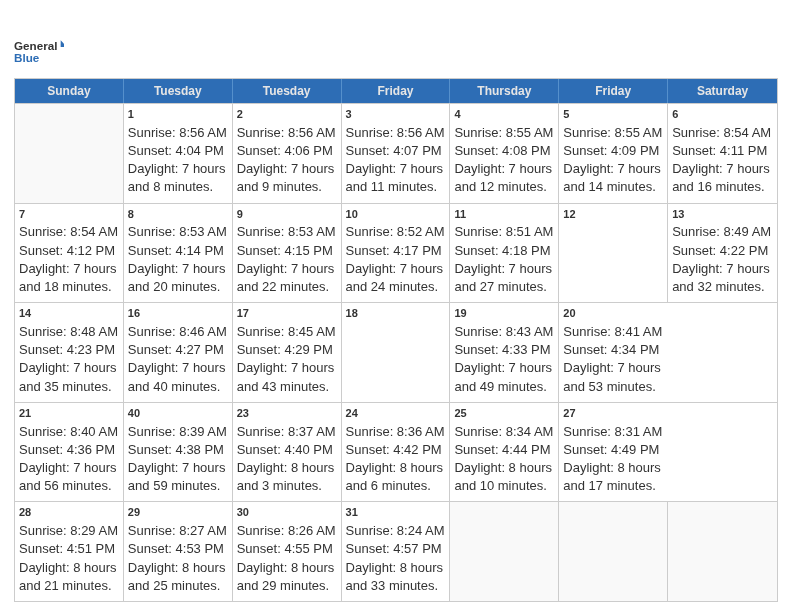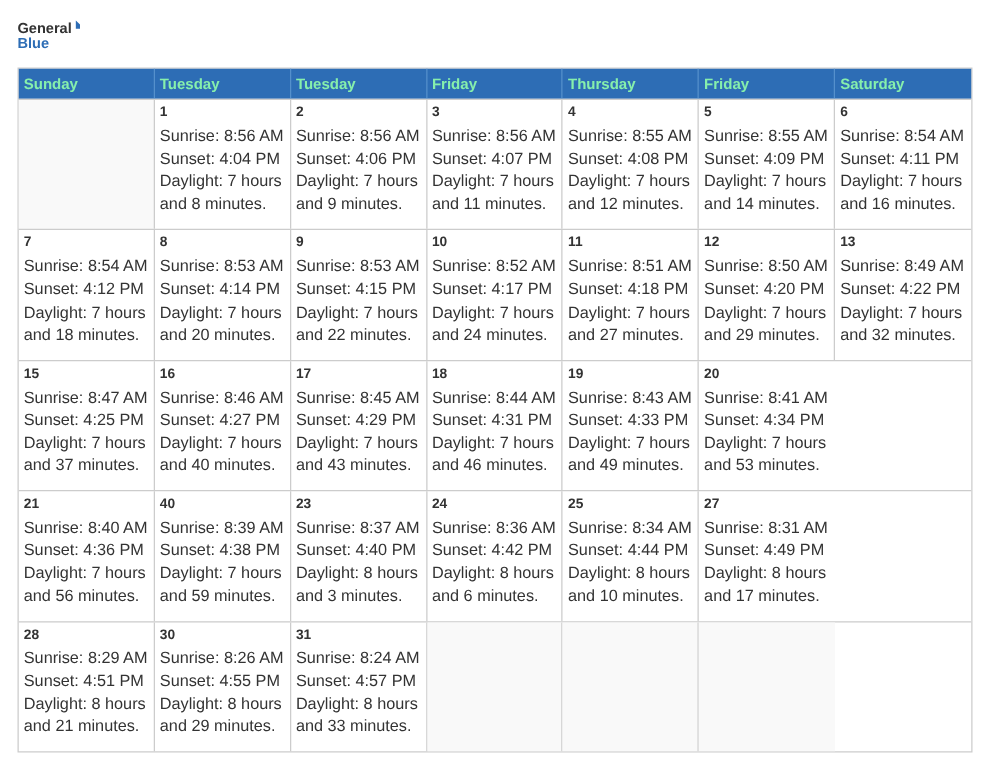--- a/index.html
+++ b/index.html
@@ -20,20 +20,21 @@
     .header {
       display: flex;
       justify-content: space-between;
       align-items: flex-start;
       margin-bottom: 8px;
     }
     .logo {
       display: flex;
       align-items: flex-start;
       gap: 2px;
+      margin-top: 24px;
     }
     .title-block {
       text-align: right;
     }
     .cal-title {
       font-size: 28px;
       font-weight: bold;
       color: #333;
     }
     .cal-subtitle {
@@ -46,24 +47,24 @@
       flex-direction: column;
       border: 1px solid #ccc;
     }
     .cal-header-row {
       display: grid;
       grid-template-columns: repeat(7, 1fr);
       background: #2d6db5;
     }
     .cal-header-cell {
       padding: 5px 4px;
-      color: #86efac;
+      color: #e5e5e5;
       font-size: 12px;
       font-weight: bold;
-      text-align: left;
+      text-align: center;
       border-right: 1px solid #5590cc;
     }
     .cal-header-cell:last-child { border-right: none; }
     .cal-body {
       display: flex;
       flex-direction: column;
       flex: 1;
     }
     .cal-row {
       display: grid;
@@ -165,43 +166,41 @@
           <div class="cal-cell">
           <span class="day-num">10</span>
           <span class="cell-info">Sunrise: 8:52 AM<br>Sunset: 4:17 PM<br>Daylight: 7 hours and 24 minutes.</span>
         </div>
           <div class="cal-cell">
           <span class="day-num">11</span>
           <span class="cell-info">Sunrise: 8:51 AM<br>Sunset: 4:18 PM<br>Daylight: 7 hours and 27 minutes.</span>
         </div>
           <div class="cal-cell">
           <span class="day-num">12</span>
-          <span class="cell-info">Sunrise: 8:50 AM<br>Sunset: 4:20 PM<br>Daylight: 7 hours and 29 minutes.</span>
         </div>
           <div class="cal-cell">
           <span class="day-num">13</span>
           <span class="cell-info">Sunrise: 8:49 AM<br>Sunset: 4:22 PM<br>Daylight: 7 hours and 32 minutes.</span>
         </div>
         </div>
         <div class="cal-row">
           <div class="cal-cell">
-          <span class="day-num">15</span>
-          <span class="cell-info">Sunrise: 8:47 AM<br>Sunset: 4:25 PM<br>Daylight: 7 hours and 37 minutes.</span>
+          <span class="day-num">14</span>
+          <span class="cell-info">Sunrise: 8:48 AM<br>Sunset: 4:23 PM<br>Daylight: 7 hours and 35 minutes.</span>
         </div>
           <div class="cal-cell">
           <span class="day-num">16</span>
           <span class="cell-info">Sunrise: 8:46 AM<br>Sunset: 4:27 PM<br>Daylight: 7 hours and 40 minutes.</span>
         </div>
           <div class="cal-cell">
           <span class="day-num">17</span>
           <span class="cell-info">Sunrise: 8:45 AM<br>Sunset: 4:29 PM<br>Daylight: 7 hours and 43 minutes.</span>
         </div>
           <div class="cal-cell">
           <span class="day-num">18</span>
-          <span class="cell-info">Sunrise: 8:44 AM<br>Sunset: 4:31 PM<br>Daylight: 7 hours and 46 minutes.</span>
         </div>
           <div class="cal-cell">
           <span class="day-num">19</span>
           <span class="cell-info">Sunrise: 8:43 AM<br>Sunset: 4:33 PM<br>Daylight: 7 hours and 49 minutes.</span>
         </div>
           <div class="cal-cell">
           <span class="day-num">20</span>
           <span class="cell-info">Sunrise: 8:41 AM<br>Sunset: 4:34 PM<br>Daylight: 7 hours and 53 minutes.</span>
         </div>
         </div>
@@ -228,20 +227,24 @@
         </div>
           <div class="cal-cell">
           <span class="day-num">27</span>
           <span class="cell-info">Sunrise: 8:31 AM<br>Sunset: 4:49 PM<br>Daylight: 8 hours and 17 minutes.</span>
         </div>
         </div>
         <div class="cal-row">
           <div class="cal-cell">
           <span class="day-num">28</span>
           <span class="cell-info">Sunrise: 8:29 AM<br>Sunset: 4:51 PM<br>Daylight: 8 hours and 21 minutes.</span>
+        </div>
+          <div class="cal-cell">
+          <span class="day-num">29</span>
+          <span class="cell-info">Sunrise: 8:27 AM<br>Sunset: 4:53 PM<br>Daylight: 8 hours and 25 minutes.</span>
         </div>
           <div class="cal-cell">
           <span class="day-num">30</span>
           <span class="cell-info">Sunrise: 8:26 AM<br>Sunset: 4:55 PM<br>Daylight: 8 hours and 29 minutes.</span>
         </div>
           <div class="cal-cell">
           <span class="day-num">31</span>
           <span class="cell-info">Sunrise: 8:24 AM<br>Sunset: 4:57 PM<br>Daylight: 8 hours and 33 minutes.</span>
         </div>
           <div class="cal-cell empty"></div>

